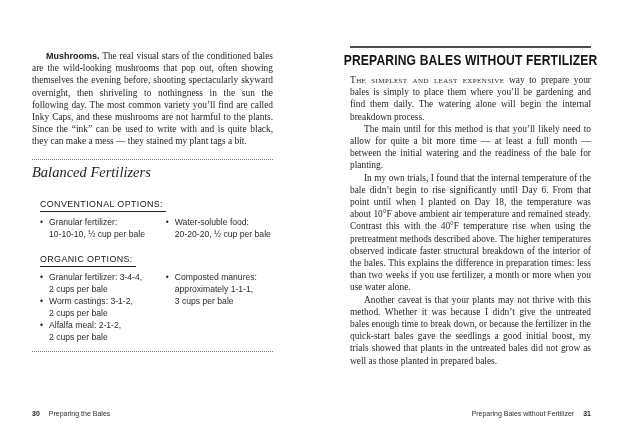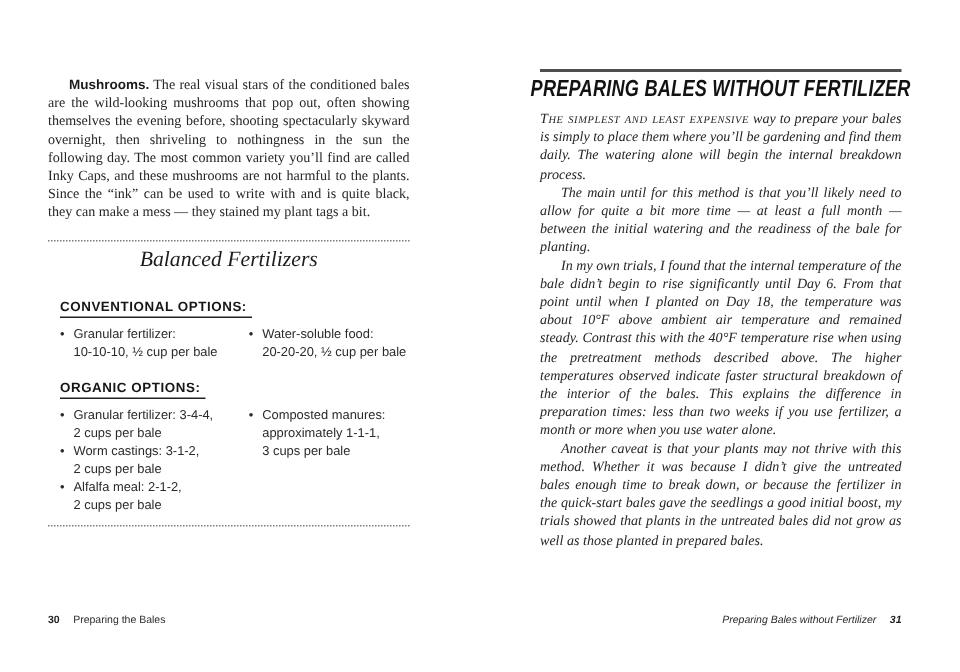--- a/index.html
+++ b/index.html
@@ -7,21 +7,21 @@
   body {
     background:#ffffff;
     overflow:hidden;
     position:relative;
     font-family:"Liberation Serif","DejaVu Serif",serif;
     color:#242424;
   }
   .spread { position:relative; width:640px; height:448px; background:#ffffff; }
   .page { position:absolute; top:0; height:448px; width:241px; }
   .page-left  { left:32px; }
-  .page-right { left:360px;font-style:italic; }
+  .page-right { left:350px; }
 
   
   .bodytext {
     font-family:"Liberation Serif","DejaVu Serif",serif;
     font-size:9.4px;
     line-height:12.2px;
     text-align:justify;
     color:#262626;
   }
   .lead-bold-sans {
@@ -46,37 +46,37 @@
   
   .para-first { margin-top:50px; text-indent:14px; }
   .divider-top { margin-top:11px; }
   .section-title {
     margin-top:4px;
     font-family:"Liberation Serif","DejaVu Serif",serif;
     font-style:italic;
     font-weight:500;
     font-size:14.5px;
     line-height:16px;
-    text-align:center;
+    text-align:left;
     color:#1d1d1d;
   }
   .section-intro {
     margin-top:3px;
     font-family:"Liberation Sans","DejaVu Sans",sans-serif;
     font-size:8.7px;
     line-height:12px;
     text-align:justify;
     color:#2a2a2a;
   }
   .options-block { margin-top:13px; padding-left:8px; }
   .options-block + .options-block { margin-top:8px; }
   .options-heading {
     display:inline-block;
     font-family:"Liberation Sans","DejaVu Sans",sans-serif;
-    font-weight:700;
+    font-weight:400;
     font-size:8.9px;
     letter-spacing:0.4px;
     color:#161616;
     border-bottom:1.2px solid #222;
     padding:0 3px 2px 0;
   }
   .options-columns { display:flex; margin-top:5px; }
   .options-col { list-style:none; width:122px; }
   .options-col + .options-col { margin-left:8px; width:111px; }
   .bullet-item { display:flex; }

